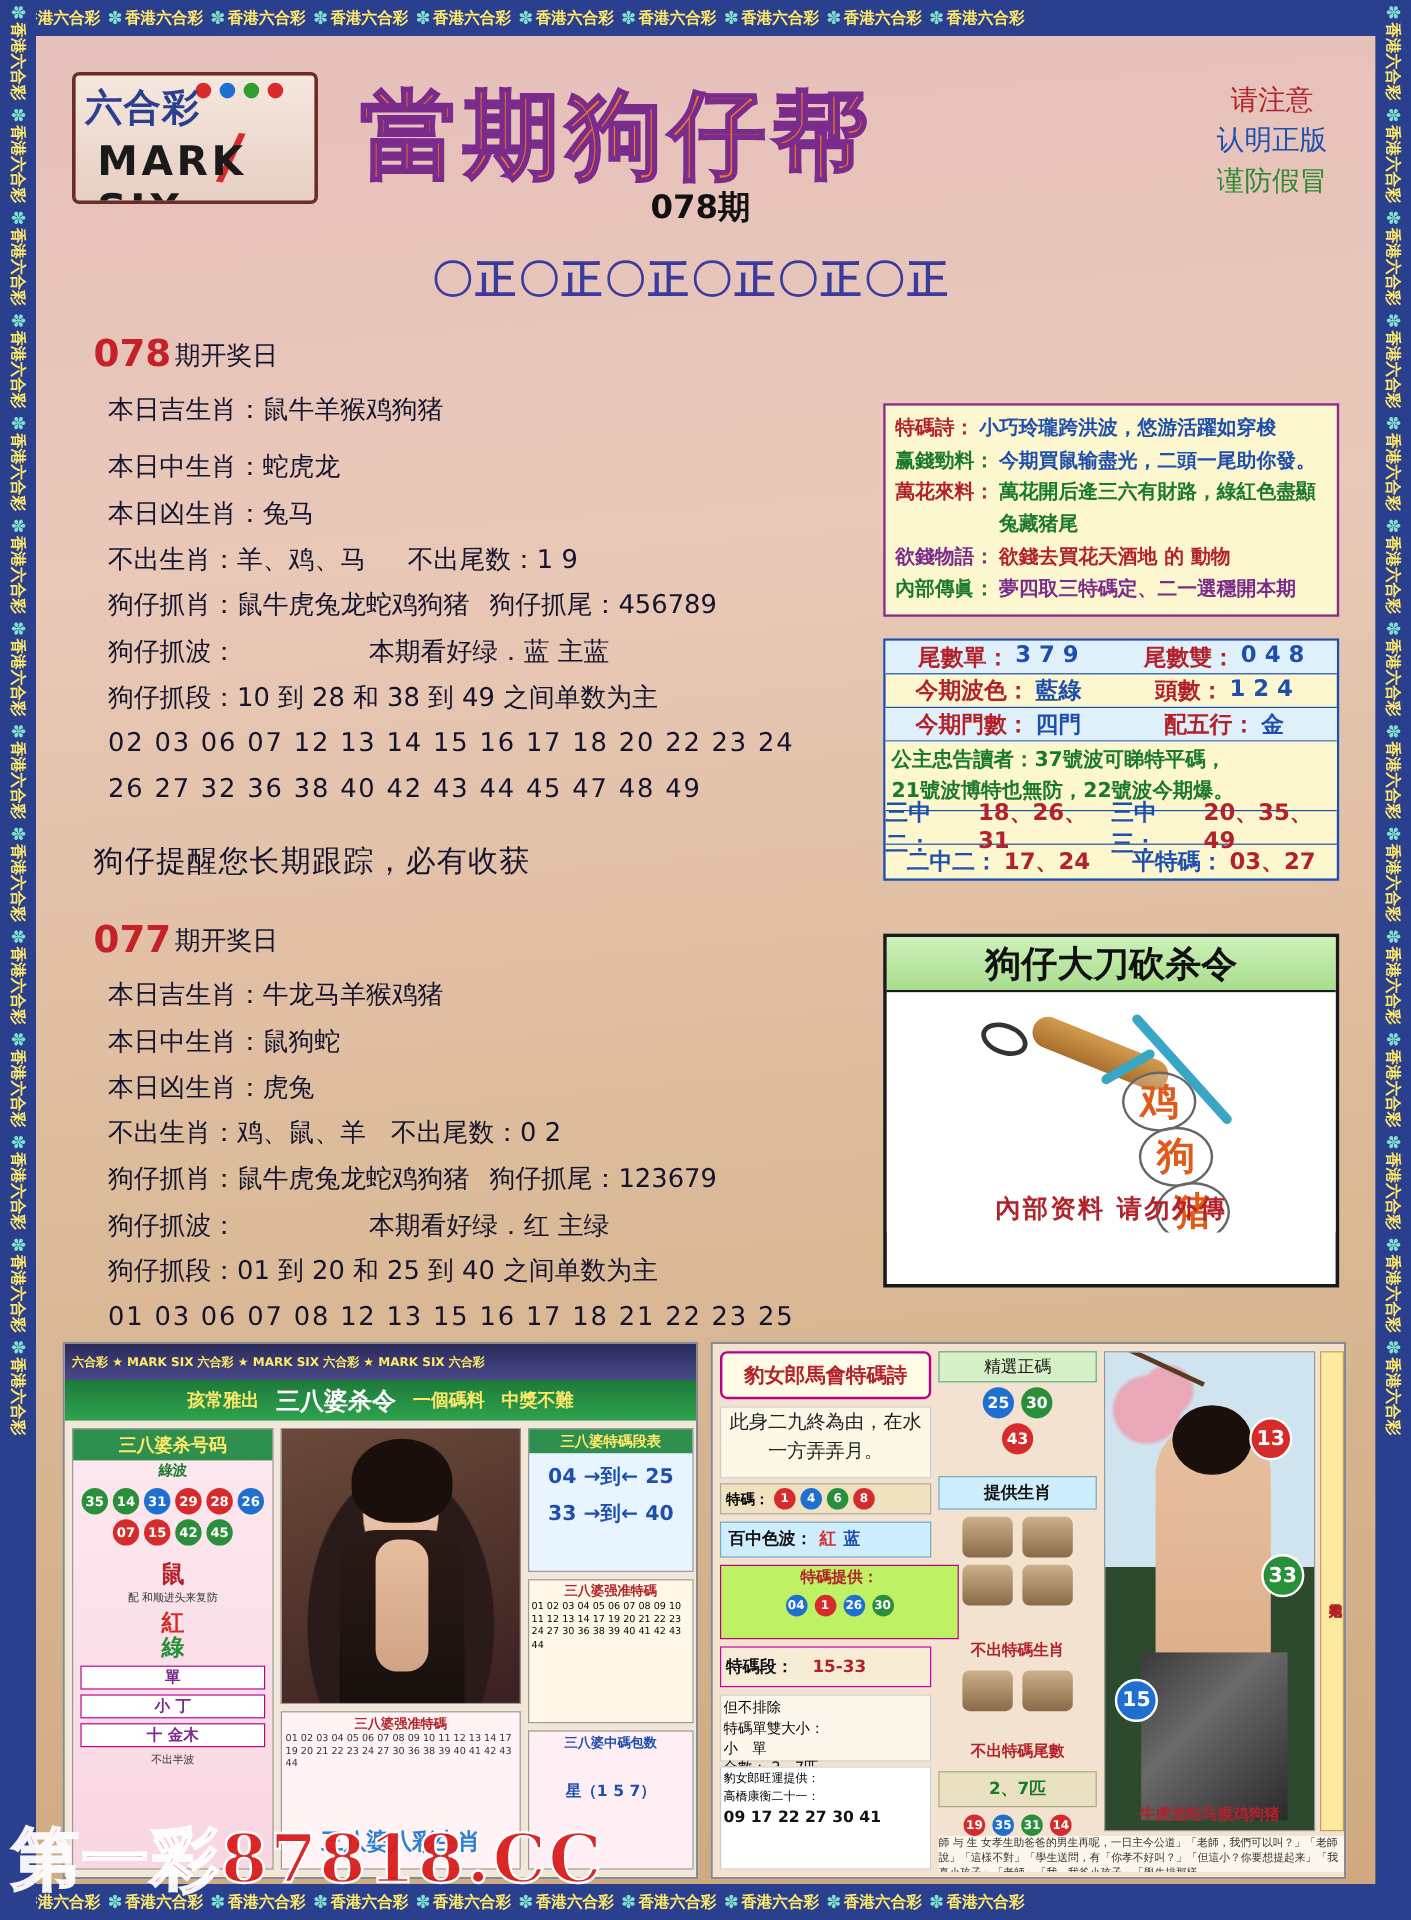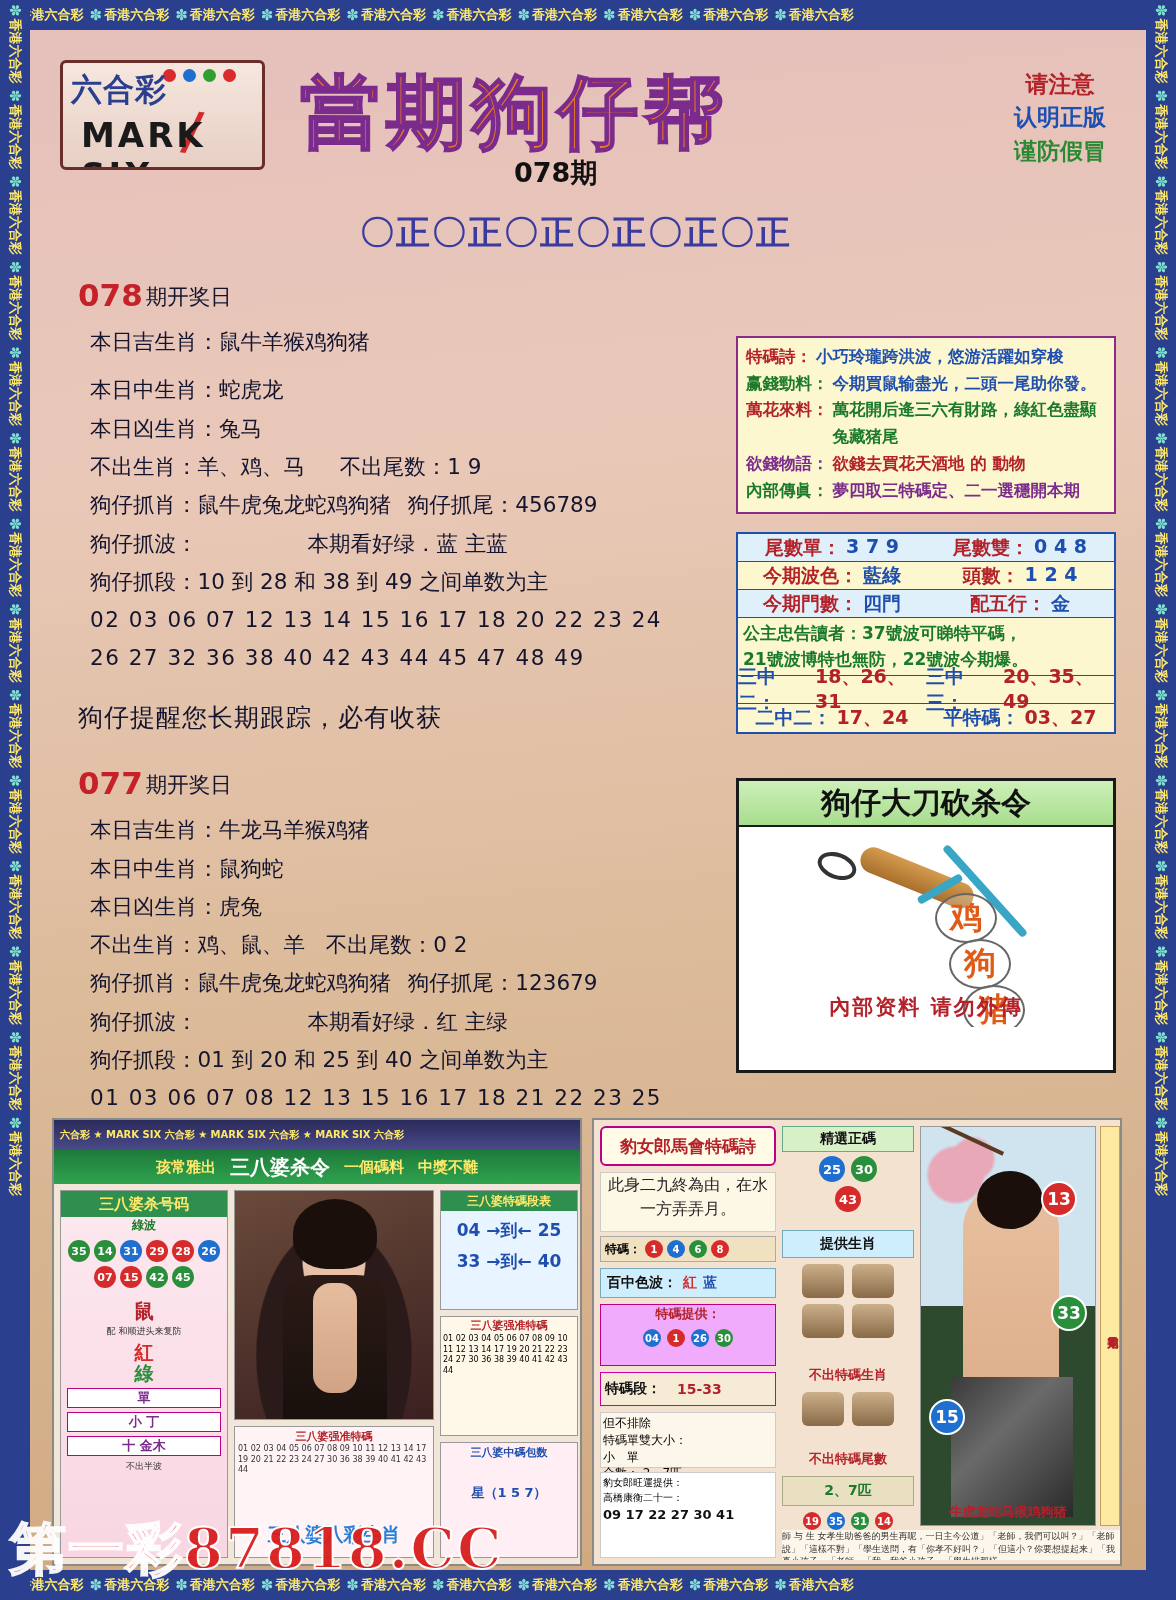--- a/index.html
+++ b/index.html
@@ -88,27 +88,27 @@
   .title-main {
     position:absolute; left:270px; top:30px;
     font-size:80px; font-weight:bold;
     color:#f07a1f;
     -webkit-text-stroke:2px #7a2b8c;
     letter-spacing:6px;
     font-family:"DejaVu Serif", serif;
     transform:skewX(-6px);
   }
   .issue-line {
-    position:absolute; left:484px; top:125px;
+    position:absolute; left:512px; top:125px;
     font-size:27px; font-weight:bold; color:#111;
   }
   .issue-line .num { color:#111; }
   .notice {
     position:absolute; right:40px; top:38px;
-    font-size:23px; font-weight:bold; line-height:1.45;
+    font-size:23px; font-weight:normal; line-height:1.45;
     text-align:center;
   }
   .notice div:nth-child(1){color:#b3222a}
   .notice div:nth-child(2){color:#1c4fb0}
   .notice div:nth-child(3){color:#2a8a33}
 
   .zheng-row {
     position:absolute; left:330px; top:180px;
     font-size:34px; font-weight:bold; color:#3b3b9e;
     letter-spacing:2px;
@@ -360,22 +360,22 @@
     display:inline-flex; align-items:center; justify-content:center;
   }
   .pb4 {
     position:absolute; left:6px; top:148px; width:176px; height:30px;
     background:#cfeefd; border:1px solid #7ab;
     display:flex; align-items:center; gap:6px; padding-left:6px;
     font-size:14px; font-weight:bold; color:#111;
   }
   .pb4 .rr{color:#d62b2b}.pb4 .bb{color:#1f4fae}
   .pb5 {
-    position:absolute; left:6px; top:184px; width:176px; height:62px;
-    background:#f0abfc; border:1px solid #b08;
+    position:absolute; left:6px; top:184px; width:199px; height:62px;
+    background:#bef264; border:1px solid #b08;
   }
   .pb5 .hd { font-size:13px; font-weight:bold; color:#b3222a; text-align:center; }
   .pb6 {
     position:absolute; left:6px; top:252px; width:176px; height:34px;
     font-size:14px; font-weight:bold; color:#111;
     display:flex; align-items:center; padding-left:4px; gap:16px;
     background:#f6ecd6; border:1px solid #c0a;
   }
   .pb6 .v{color:#b3222a}
   .pb7 {
@@ -387,21 +387,21 @@
     position:absolute; left:6px; top:352px; width:176px; height:86px;
     font-size:10px; background:#fff; border:1px solid #ccc; padding:2px;
     line-height:1.5;
   }
   .pb8 .ph { font-size:13px; font-weight:bold; color:#111; }
 
   .pc1 {
     position:absolute; left:188px; top:6px; width:132px; height:26px;
     background:#d8f0c8; border:1px solid #6a8;
     display:flex; align-items:center; justify-content:center;
-    font-size:14px; font-weight:bold; color:#111;
+    font-size:14px; font-weight:normal; color:#111;
   }
   .pc-balls { position:absolute; left:188px; top:36px; width:132px; }
   .pc-balls .rowb { display:flex; gap:6px; justify-content:center; margin-bottom:4px; }
   .pc2 {
     position:absolute; left:188px; top:110px; width:132px; height:28px;
     background:#cfeefd; border:1px solid #7ab;
     display:flex; align-items:center; justify-content:center;
     font-size:14px; font-weight:bold; color:#111;
   }
   .animals { position:absolute; left:188px; top:144px; width:132px; }

